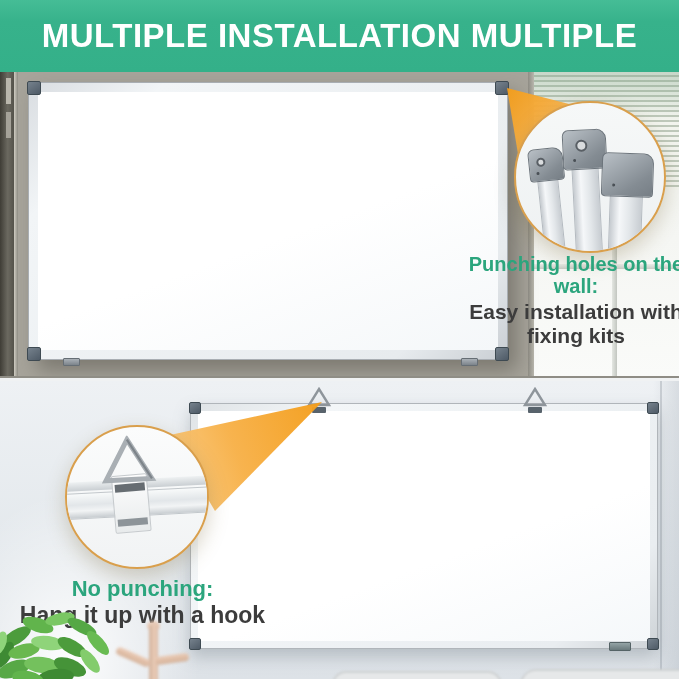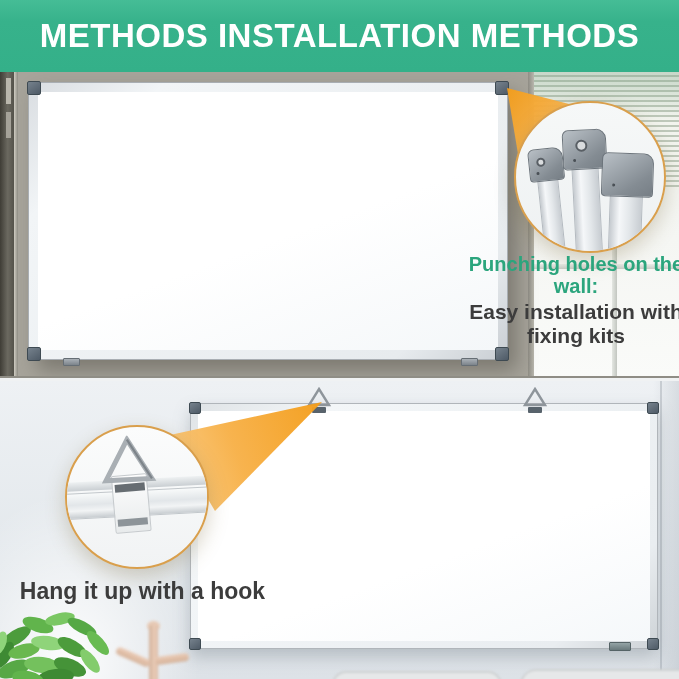--- a/index.html
+++ b/index.html
@@ -148,21 +148,21 @@
   .blob-1{left:332px;top:290px;width:170px;height:18px;border-radius:14px 14px 0 0;}
   .blob-2{left:520px;top:288px;width:180px;height:20px;border-radius:16px 16px 0 0;}
   .wall-corner-line{position:absolute;left:660px;top:0;width:2px;height:100%;background:rgba(140,150,158,.35);}
 </style>
 </head>
 <body>
 
 <div id="stage">
 
   <div class="banner">
-    <span class="banner-title">METHODS INSTALLATION METHODS</span>
+    <span class="banner-title">MULTIPLE INSTALLATION MULTIPLE</span>
   </div>
 
   <div class="sec-top">
     <div class="door-strip"></div>
     <div class="door-line"></div>
     <div class="hinge-mark"></div>
     <div class="wall-edge"></div>
 
     <div class="window">
       <div class="blinds"></div>
@@ -254,20 +254,21 @@
         <div class="hook-tri">
           <svg width="62" height="50" viewBox="0 0 62 50">
             <path d="M31 4 L54 44 L8 44 Z" fill="none" stroke="#a9afb4" stroke-width="5"></path>
             <path d="M31 4 L54 44" fill="none" stroke="#7d848a" stroke-width="2.2"></path>
           </svg>
         </div>
       </div>
     </div>
 
     <div class="caption caption-bottom">
+      <div class="cap-head">No punching:</div>
       <div class="cap-body">Hang it up with a hook</div>
     </div>
 
     <div class="plant">
       <svg width="150" height="78" viewBox="0 0 150 78">
         <g>
           <ellipse cx="26" cy="34" rx="17" ry="7" fill="#4c9c3c" transform="rotate(-32 26 34)"></ellipse>
           <ellipse cx="48" cy="22" rx="16" ry="7" fill="#61b44c" transform="rotate(18 48 22)"></ellipse>
           <ellipse cx="70" cy="16" rx="15" ry="6" fill="#7ac763" transform="rotate(-12 70 16)"></ellipse>
           <ellipse cx="92" cy="24" rx="16" ry="6" fill="#55a845" transform="rotate(28 92 24)"></ellipse>

